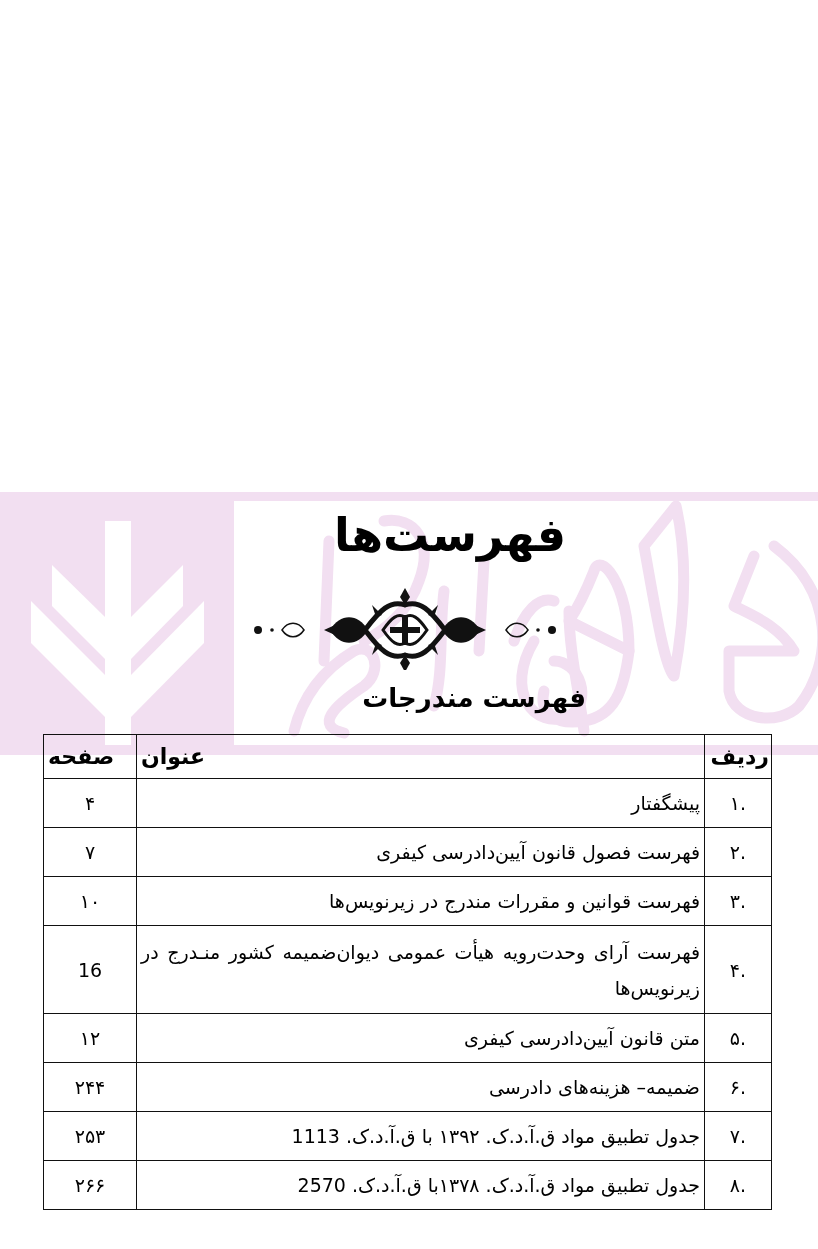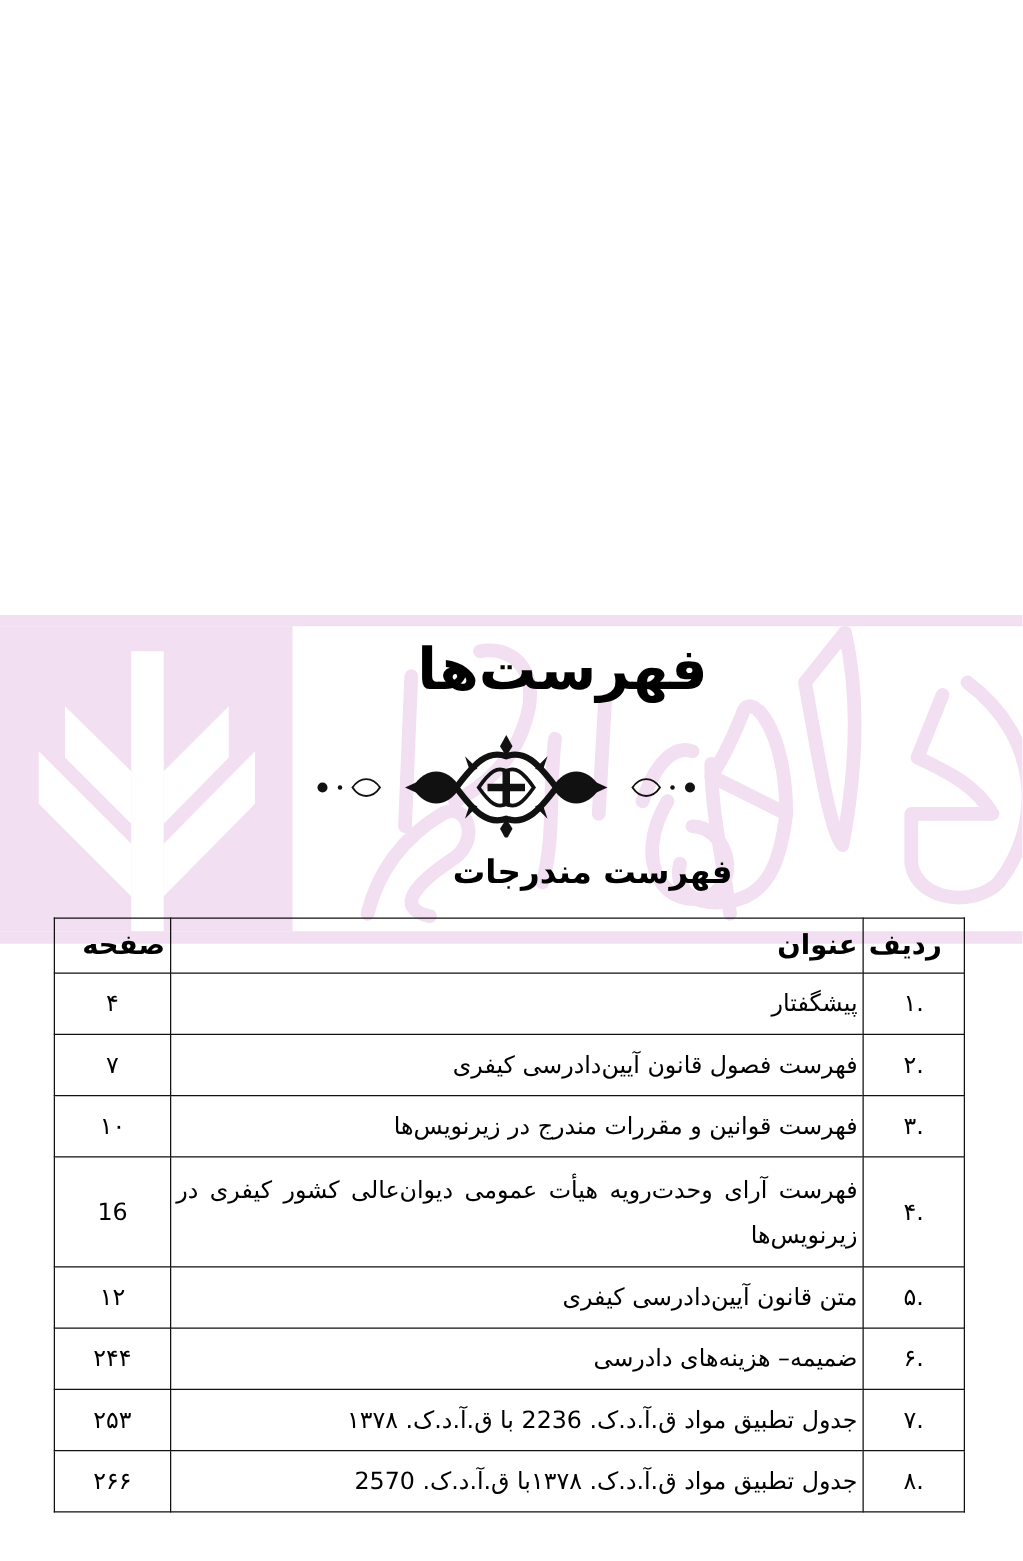--- a/index.html
+++ b/index.html
@@ -29,22 +29,22 @@
     }
 
     table.toc {
       position: absolute; left: 43px; top: 734px; width: 729px;
       border-collapse: collapse; direction: rtl;
       font-family: "DejaVu Sans", sans-serif;
     }
     table.toc td, table.toc th {
       border: 1.5px solid #111; padding: 0 4px; vertical-align: middle;
     }
-    table.toc th { height: 43px; font-size: 22px; font-weight: bold; text-align: right; background: transparent; }
-    table.toc th.c-row { width: 60px; text-align: left; padding-right: 16px; }
+    table.toc th { height: 43px; font-size: 22px; font-weight: bold; text-align: left; background: transparent; }
+    table.toc th.c-row { width: 60px; text-align: right; padding-right: 2px; }
     table.toc th.c-page { width: 84px; }
     table.toc td { font-size: 19px; height: 44px; }
     table.toc td.row-no { text-align: center; }
     table.toc td.title-cell { text-align: justify; text-align-last: right; line-height: 36px; padding: 2px 4px 2px 4px; }
     table.toc td.page-no { text-align: center; }
     tr.tall td { height: 83px; }
   </style>
 </head>
 <body>
 
@@ -134,36 +134,36 @@
       <td class="title-cell">فهرست فصول قانون آیین‌دادرسی کیفری</td>
       <td class="page-no">۷</td>
     </tr>
     <tr>
       <td class="row-no">.۳</td>
       <td class="title-cell">فهرست قوانین و مقررات مندرج در زیرنویس‌ها</td>
       <td class="page-no">۱۰</td>
     </tr>
     <tr class="tall">
       <td class="row-no">.۴</td>
-      <td class="title-cell">فهرست آرای وحدت‌رویه هیأت عمومی دیوان‌عالی کشور کیفری در زیرنویس‌ها</td>
+      <td class="title-cell">فهرست آرای وحدت‌رویه هیأت عمومی دیوان‌ضمیمه کشور منـدرج در زیرنویس‌ها</td>
       <td class="page-no">16</td>
     </tr>
     <tr>
       <td class="row-no">.۵</td>
       <td class="title-cell">متن قانون آیین‌دادرسی کیفری</td>
       <td class="page-no">۱۲</td>
     </tr>
     <tr>
       <td class="row-no">.۶</td>
       <td class="title-cell">ضمیمه– هزینه‌های دادرسی</td>
       <td class="page-no">۲۴۴</td>
     </tr>
     <tr>
       <td class="row-no">.۷</td>
-      <td class="title-cell">جدول تطبیق مواد ق.آ.د.ک. 2236 با ق.آ.د.ک. ۱۳۷۸</td>
+      <td class="title-cell">جدول تطبیق مواد ق.آ.د.ک. ۱۳۹۲ با ق.آ.د.ک. 1113</td>
       <td class="page-no">۲۵۳</td>
     </tr>
     <tr>
       <td class="row-no">.۸</td>
       <td class="title-cell">جدول تطبیق مواد ق.آ.د.ک. ۱۳۷۸با ق.آ.د.ک. 2570</td>
       <td class="page-no">۲۶۶</td>
     </tr>
   </tbody>
 </table>
 

